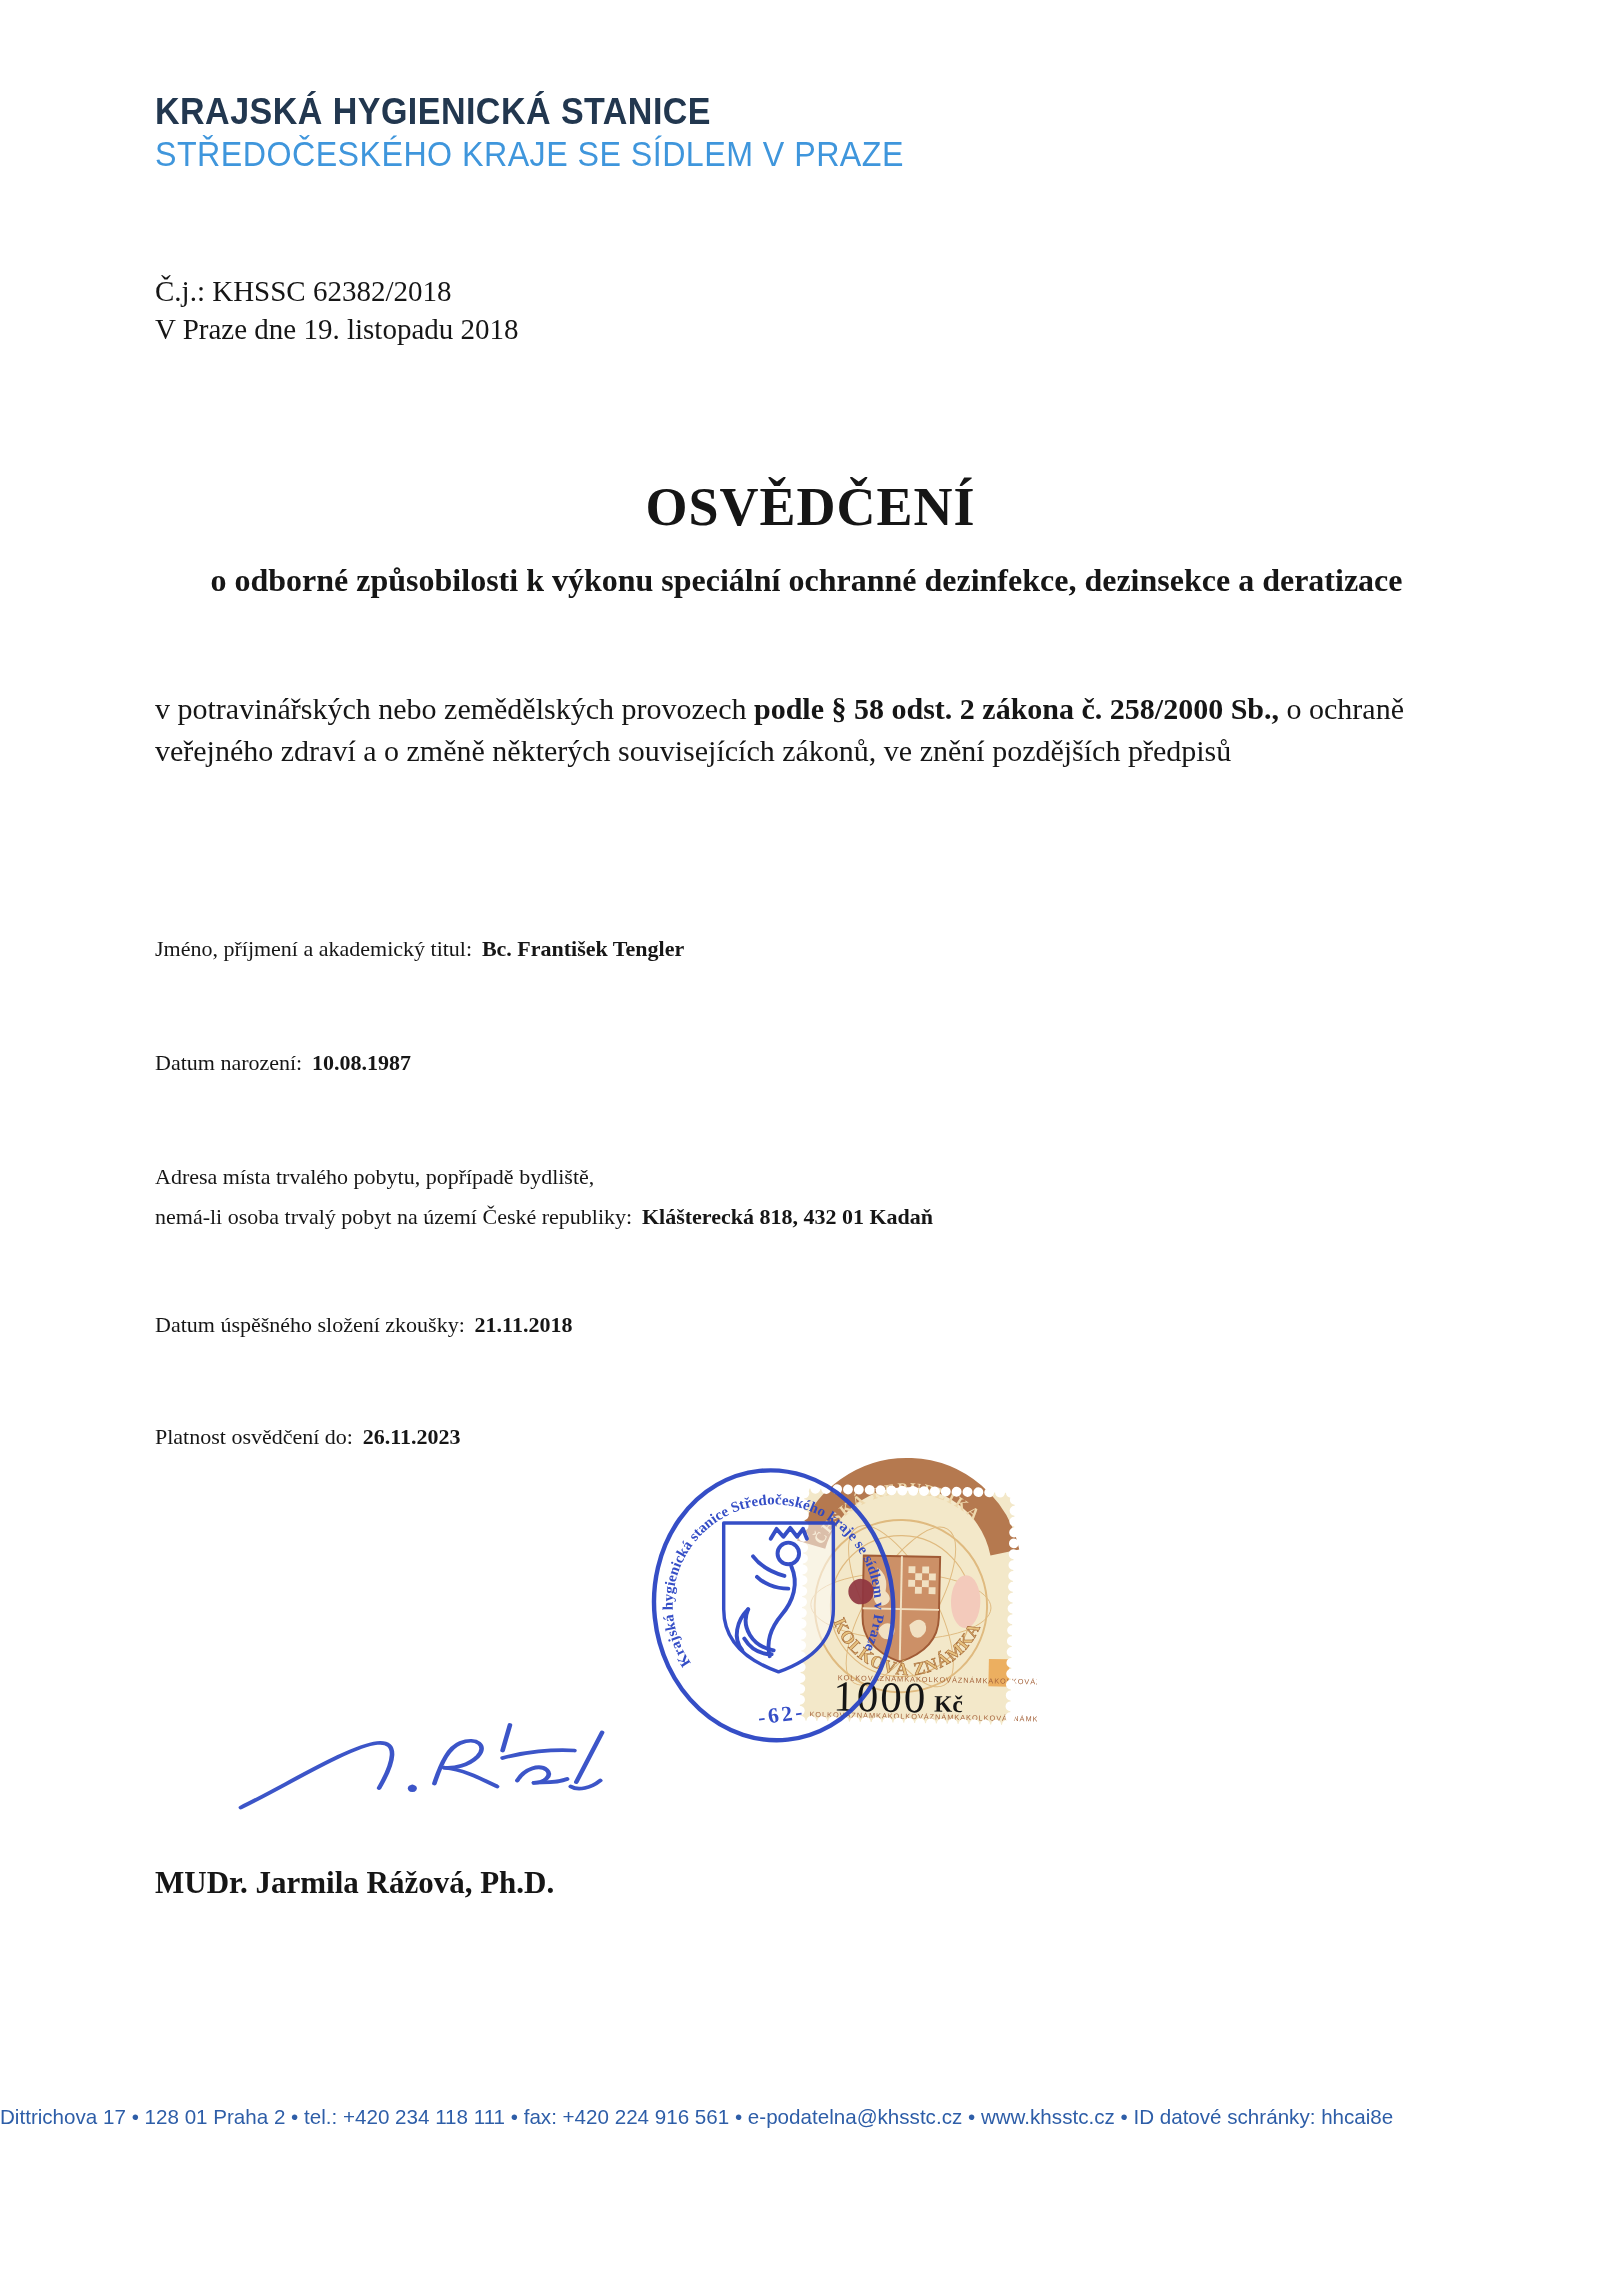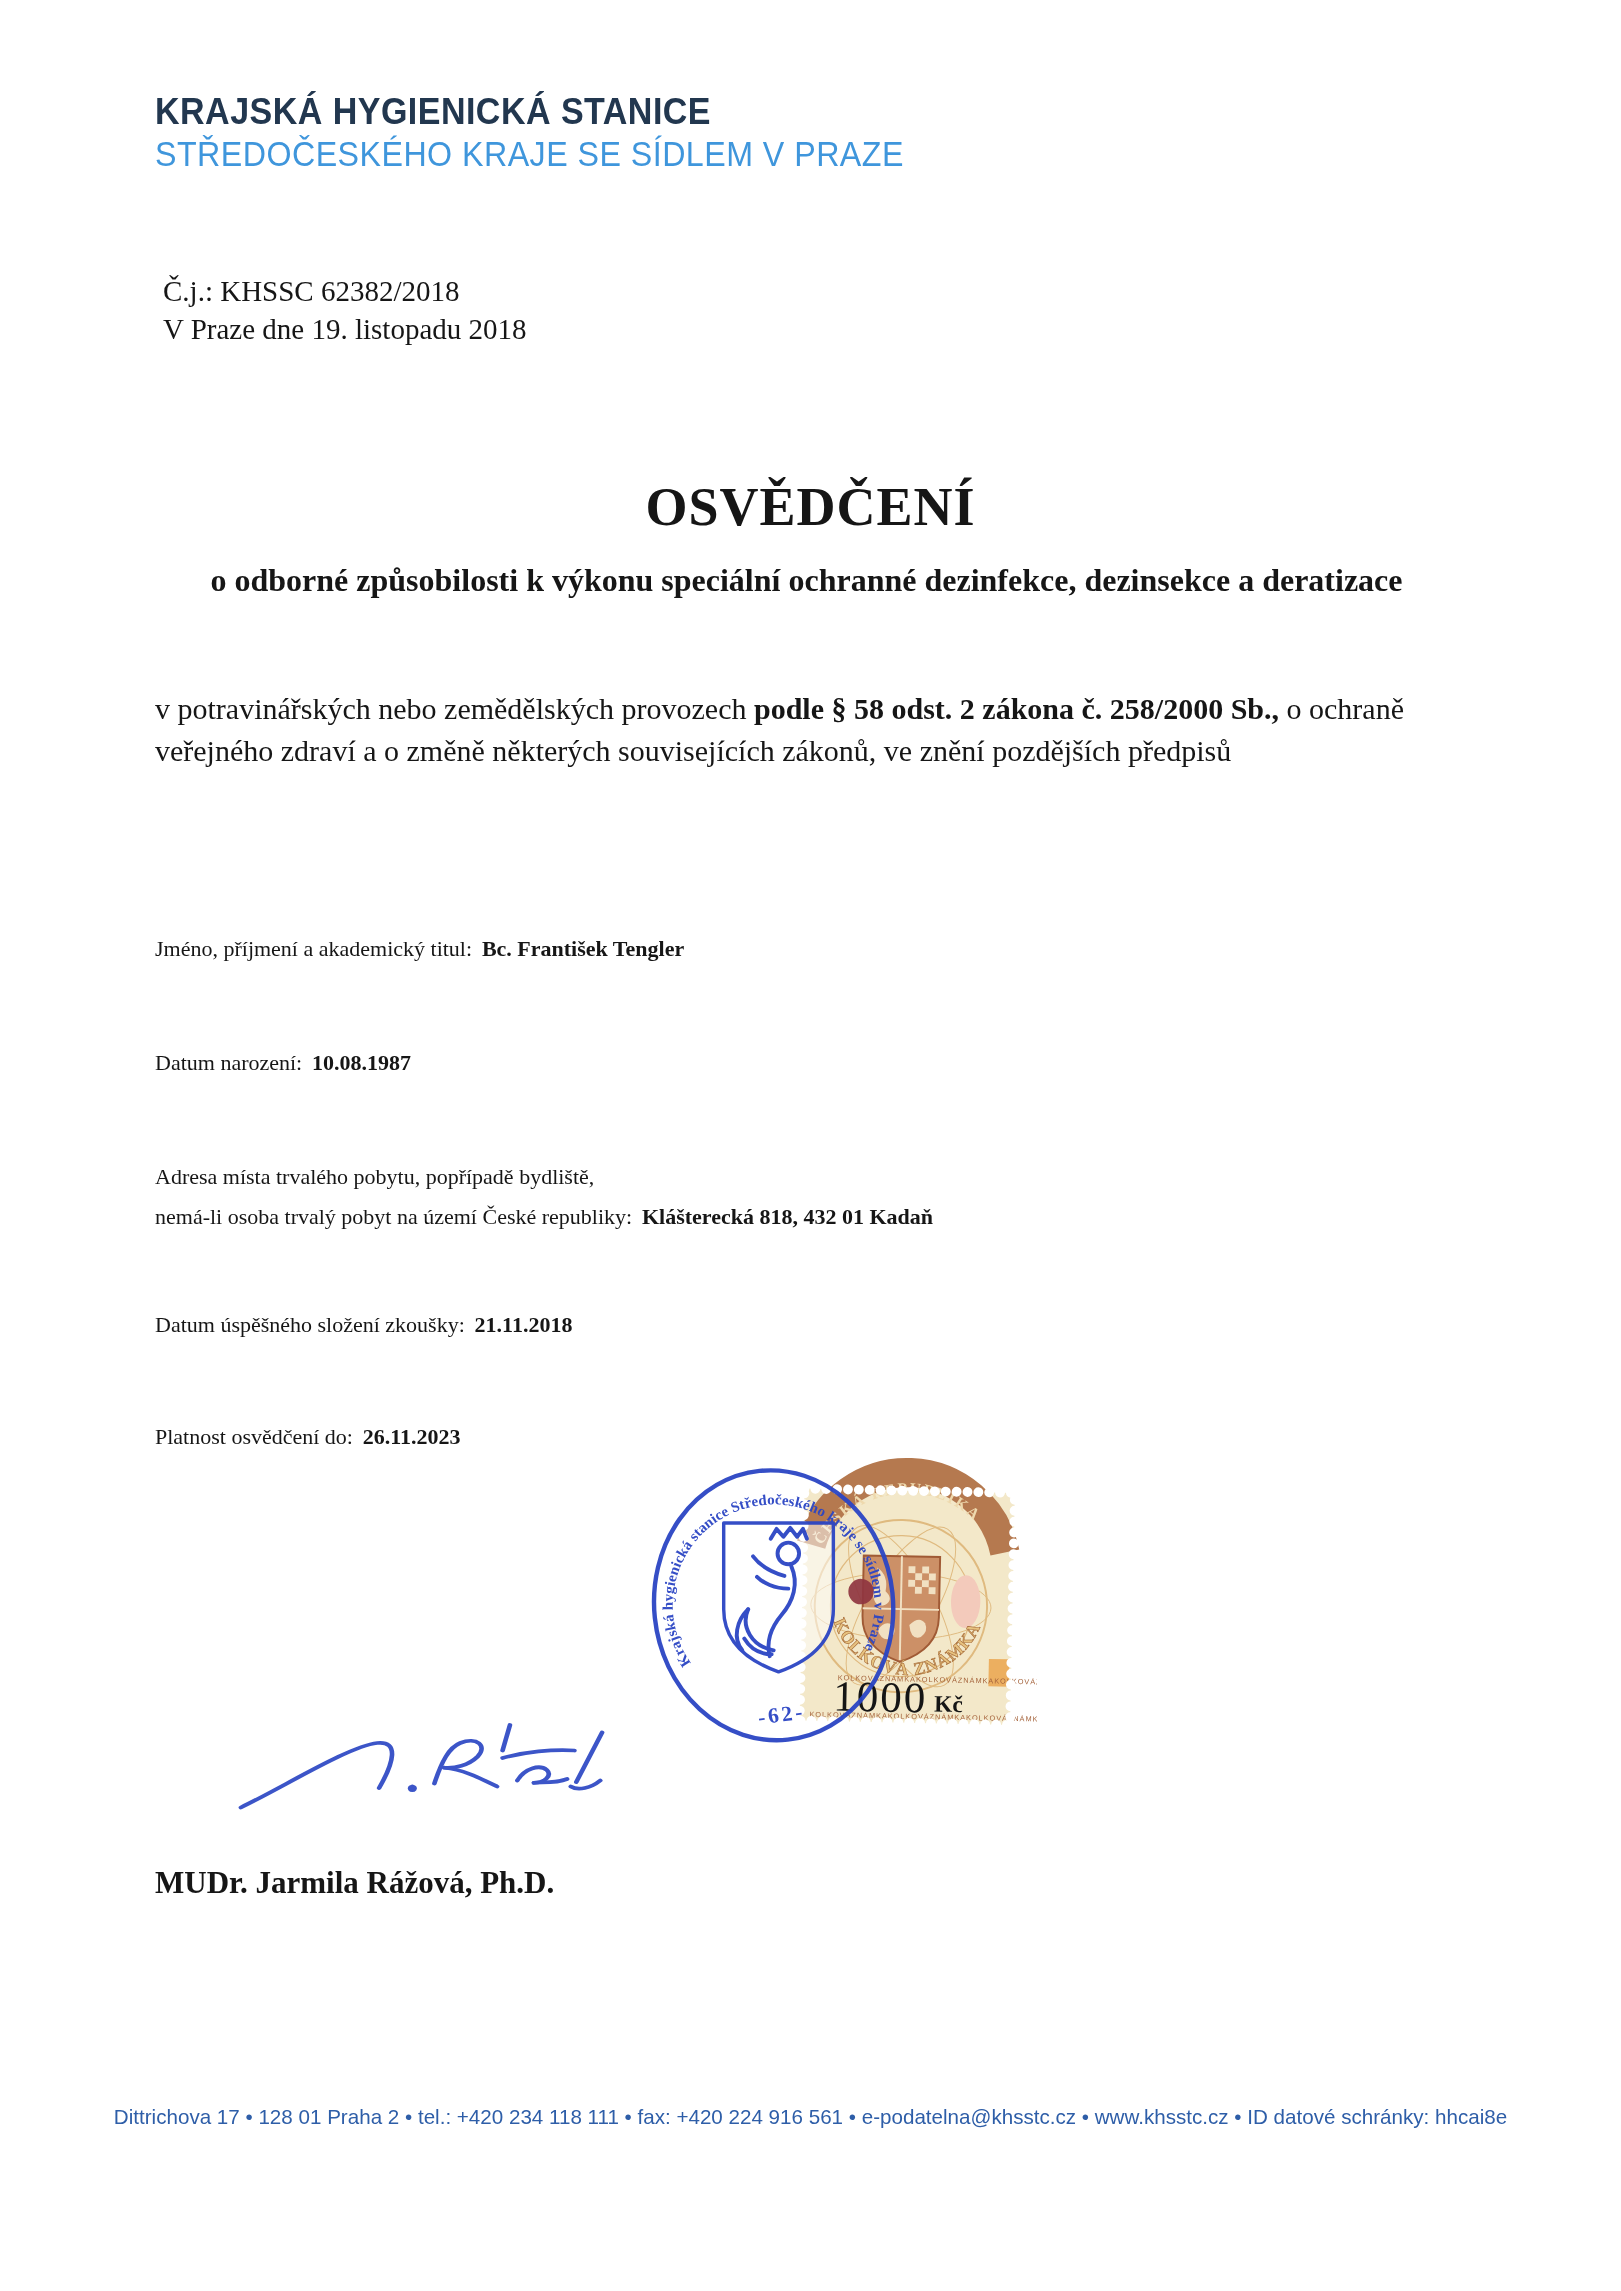--- a/index.html
+++ b/index.html
@@ -6,39 +6,39 @@
   .page{
     position:relative;width:1621px;height:2292px;background:#ffffff;
     overflow:hidden;font-family:"Liberation Serif", serif;color:#161616;
   }
   
   .letterhead{position:absolute;left:155px;top:90px;transform:scaleX(.92);transform-origin:left top;
     font-family:"Liberation Sans", sans-serif;white-space:nowrap;}
   .org1{font-size:37px;font-weight:bold;color:#22374f;letter-spacing:0.5px;line-height:43px;}
   .org2{font-size:35px;font-weight:400;color:#3f96dc;letter-spacing:0.5px;line-height:41px;}
   
-  .refblock{position:absolute;left:155px;top:272px;font-size:29px;line-height:38px;white-space:nowrap;margin-left:8px;}
+  .refblock{position:absolute;left:155px;top:272px;font-size:29px;line-height:38px;white-space:nowrap;}
   
   .title{position:absolute;left:0;top:476px;width:1621px;text-align:center;
     font-size:54px;font-weight:bold;letter-spacing:1px;white-space:nowrap;}
   .subtitle{position:absolute;left:140px;top:557px;width:1333px;text-align:center;
     font-size:32px;font-weight:bold;line-height:46px;}
   
   .legal{position:absolute;left:155px;top:688px;width:1339px;font-size:30px;line-height:42px;}
   
   .field{position:absolute;left:155px;font-size:22px;white-space:nowrap;line-height:40px;}
   .val{font-weight:bold;margin-left:9.8px;}
   
   .sig-svg{position:absolute;left:228px;top:1713px;}
   .signatory{position:absolute;left:155px;top:1839px;font-size:30px;line-height:40px;white-space:nowrap;margin-top:24px;}
   .signatory .sname{font-weight:bold;font-size:31px;}
   
   .stamp-svg{position:absolute;left:616px;top:1429px;}
   
-  .footer{position:absolute;left:0;top:2105px;width:1621px;text-align:center;
+  .footer{position:absolute;left:0;top:2105px;width:1368px;text-align:center;
     font-family:"Liberation Sans", sans-serif;font-size:20.6px;color:#2e5ea8;white-space:nowrap;}
 </style>
 </head>
 <body>
 
 <div class="page">
 
   <div class="letterhead">
     <div class="org1">KRAJSKÁ HYGIENICKÁ STANICE</div>
     <div class="org2">STŘEDOČESKÉHO KRAJE SE SÍDLEM V PRAZE</div>

